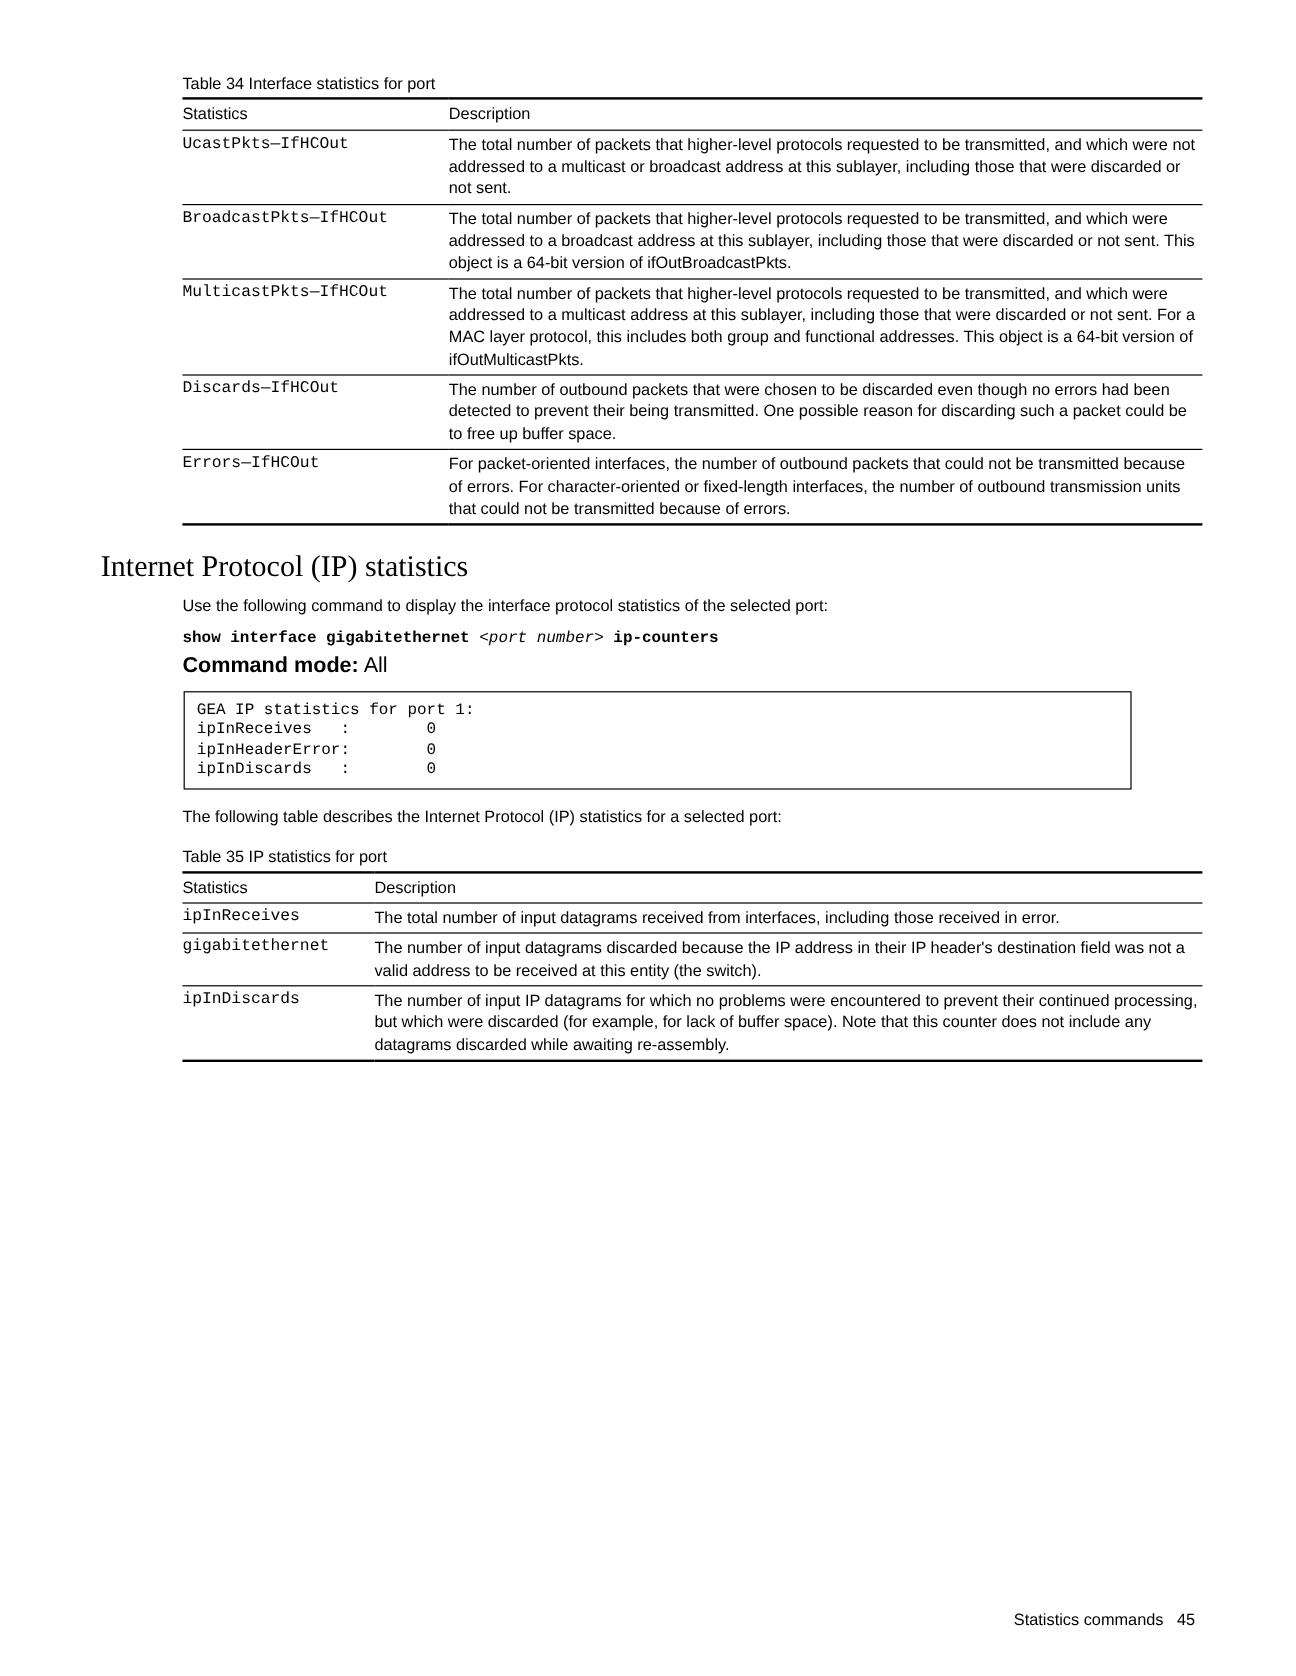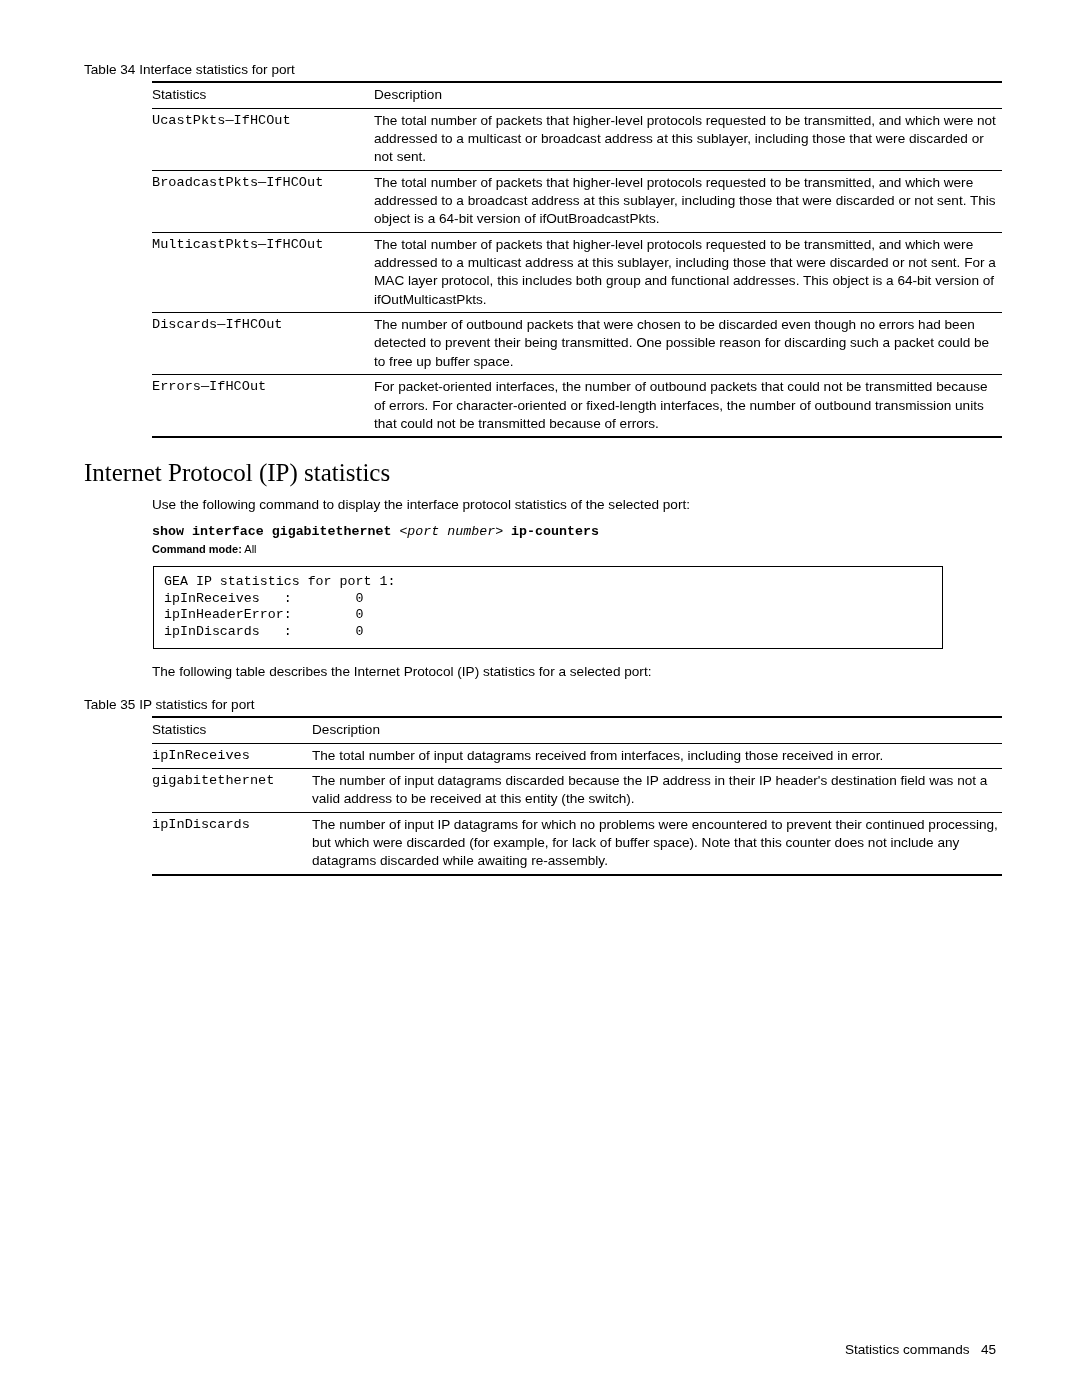--- a/index.html
+++ b/index.html
@@ -1,30 +1,30 @@
 <!DOCTYPE html>
 <html><head>
 <meta charset="utf-8">
 <style>
 * { margin:0; padding:0; box-sizing:border-box; }
 body { background:#fff; font-family:Arial,Helvetica,sans-serif; font-size:13.6px; color:#000; width:1080px; height:1397px; position:relative; line-height:1.35; }
 .content { padding:61px 84px 0 84px; }
-.table-caption { font-size:13.6px; margin-bottom:2px; }
+.table-caption { font-size:13.6px; margin-bottom:2px; margin-left:68px; }
 table { width:850px; border-collapse:collapse; margin-left:68px; }
 table .hdr td { border-top:2.5px solid #000; border-bottom:1px solid #000; padding:3px 4px 3px 0; font-size:13.6px; }
 table .row td { border-bottom:1px solid #000; padding:3px 4px 3px 0; vertical-align:top; font-size:13.6px; }
 table tr.last td { border-bottom:2.5px solid #000; }
 .mono { font-family:"Courier New",Courier,monospace; font-size:13.3px; }
 .col1-34 { width:222px; }
 .col1-35 { width:160px; }
 h2.section { font-size:25px; font-weight:400; margin:18px 0 6px 0; font-family:Liberation Serif, serif; }
 p.body { margin-left:68px; margin-bottom:9px; font-size:13.6px; }
 .cmd-line { margin-left:68px; margin-bottom:1px; font-family:"Courier New",Courier,monospace; font-size:13.3px; font-weight:700; }
 .cmd-line .ital { font-style:italic; font-weight:400; }
-.cmd-mode { margin-left:68px; margin-bottom:9px; font-size:11px; }
+.cmd-mode { margin-left:68px; margin-bottom:9px; font-size:18px; }
 .cmd-mode b { font-weight:700; }
 .output-box { margin-left:69px; width:790px; border:1px solid #000; padding:7px 10px 7px 10px; font-family:"Courier New",Courier,monospace; font-size:13.3px; white-space:pre; margin-bottom:14px; line-height:1.25; }
 .spacer-6 { height:6px; }
 .footer { position:absolute; bottom:38px; right:84px; font-size:13.6px; }
 </style>
 </head>
 <body>
 
 <div class="content">
 

